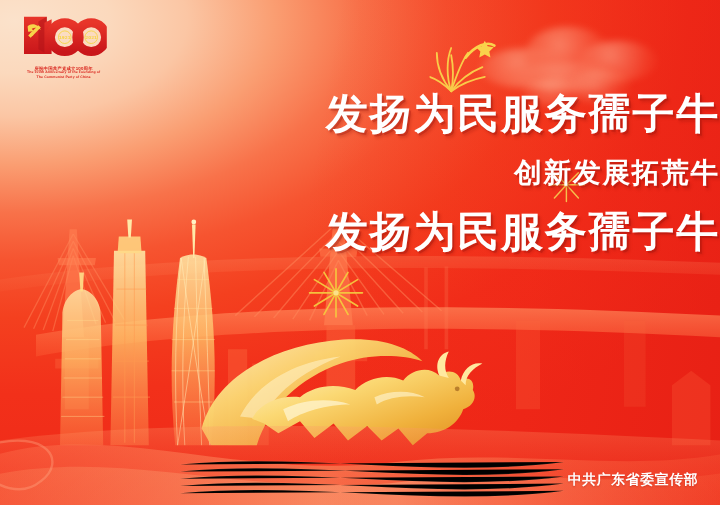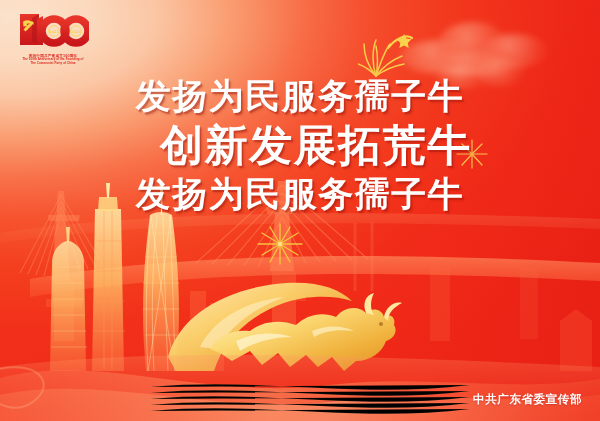--- a/index.html
+++ b/index.html
@@ -53,23 +53,23 @@
     position:absolute;left:0;top:72px;width:600px;
     text-align:center;
     font-family:"DejaVu Sans","Liberation Sans",sans-serif;
     font-weight:700;color:#ffffff;
     letter-spacing:1.5px;
     text-shadow:
        1.6px 1.6px 0 rgba(150,18,12,.32),
        2.6px 2.6px 2.2px rgba(140,16,10,.22);
     pointer-events:none;
   }
-  .headline .ln{display:block;font-size:35px;line-height:49px;white-space:nowrap;}
+  .headline .ln{display:block;font-size:35px;line-height:49px;white-space:nowrap;text-align:right;}
   .headline .ln.l1{font-size:35px;}
-  .headline .ln.l2{font-size:43px;padding-left:32px;}
+  .headline .ln.l2{font-size:23px;padding-left:32px;}
   .headline .ln.l3{font-size:35px;}
   
   .attrib{
     position:absolute;right:18px;bottom:14px;
     font-family:"DejaVu Sans","Liberation Sans",sans-serif;
     font-size:11.5px;font-weight:700;color:#ffffff;letter-spacing:.6px;
     text-shadow:0 1px 1.5px rgba(150,18,12,.35);
   }
 </style>
 </head>

